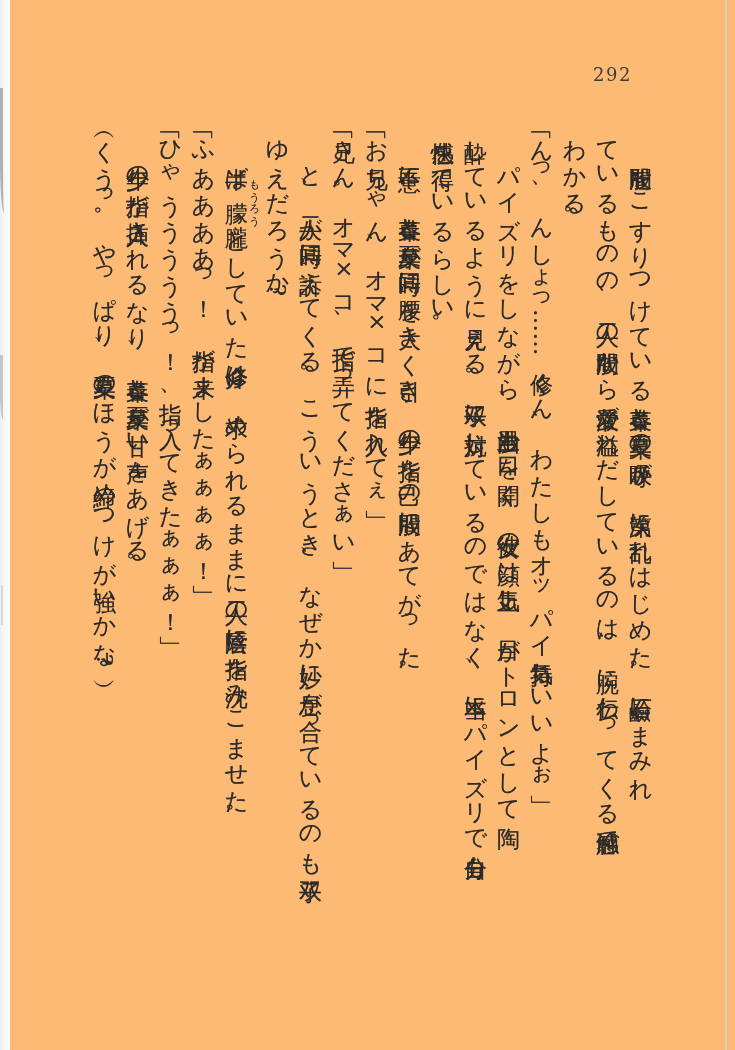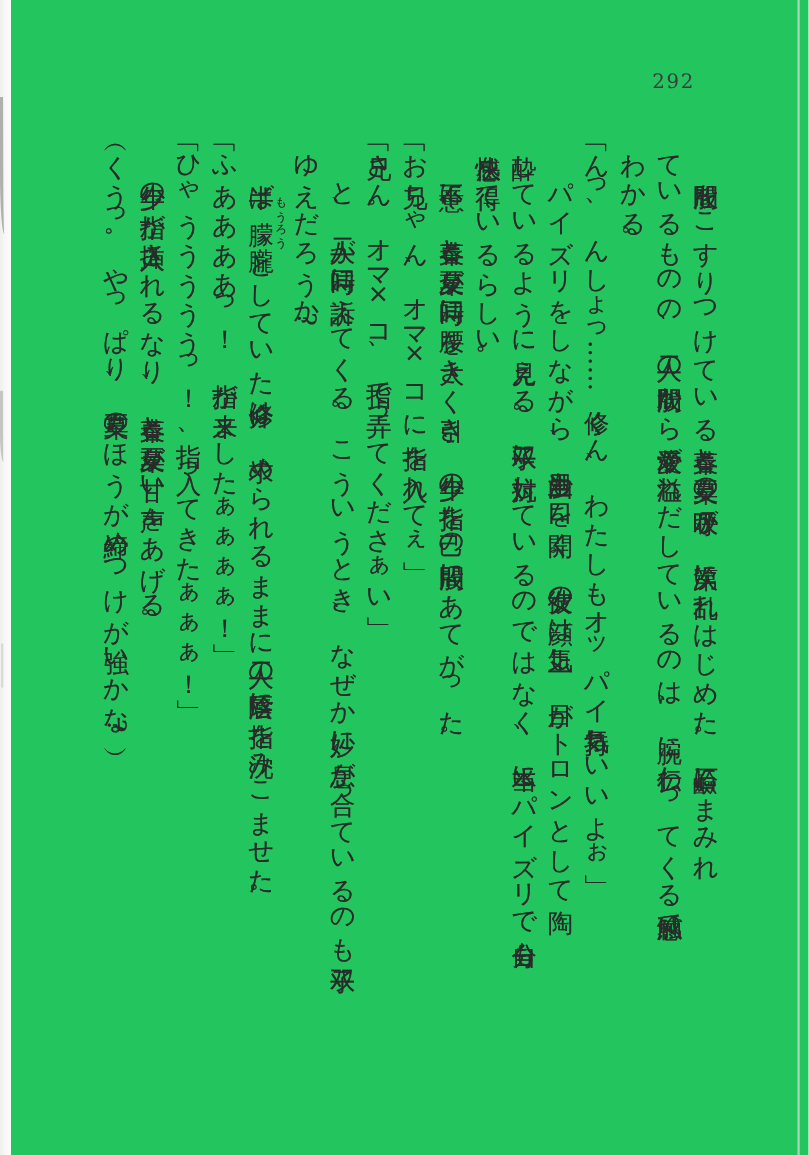--- a/index.html
+++ b/index.html
@@ -4,21 +4,21 @@
 <style>
   html, body {
     margin: 0;
     padding: 0;
     background: #ffffff;
   }
   .page {
     position: relative;
     width: 735px;
     height: 1050px;
-    background: #22c55e;
+    background: #fdba74;
     overflow: hidden;
     font-family: "DejaVu Serif", "Liberation Serif", serif;
   }
   
   .edge-strip {
     position: absolute;
     left: 0; top: 0;
     width: 10px; height: 1050px;
     background: linear-gradient(90deg, #efefed 0%, #f9f9f7 55%, #fcfcfa 100%);
   }

